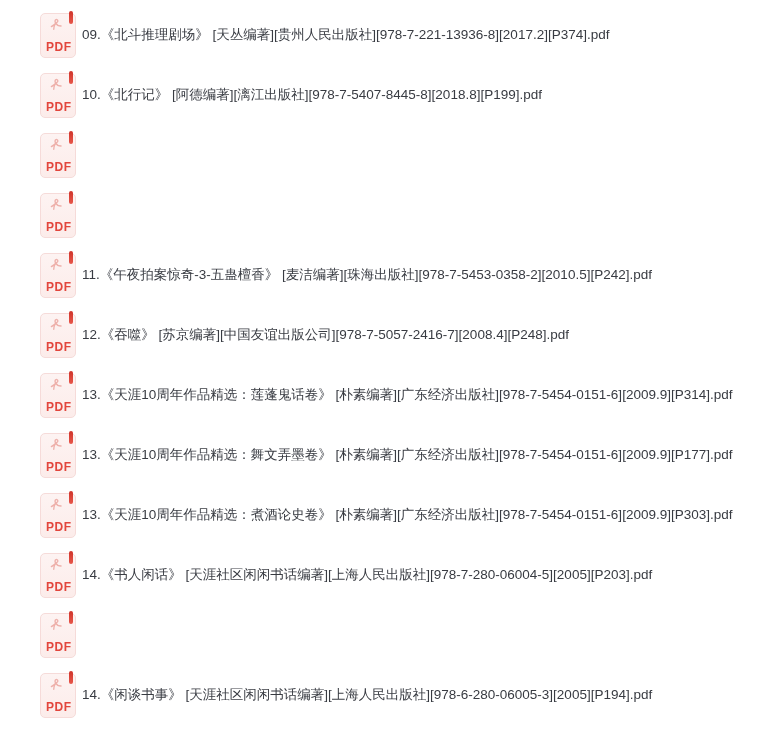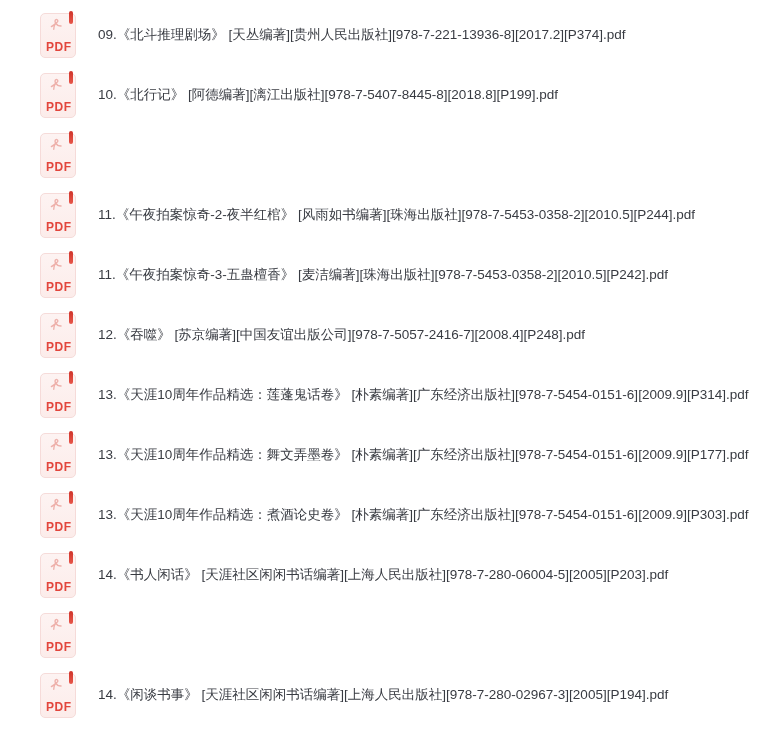--- a/index.html
+++ b/index.html
@@ -11,21 +11,21 @@
     font-family: "Liberation Sans", "DejaVu Sans", sans-serif;
   }
   .file-list {
     padding-top: 5px;
     padding-left: 40px;
   }
   .file-row {
     height: 60px;
     display: flex;
     align-items: center;
-    gap: 22px;
+    gap: 6px;
   }
   .pdf-icon {
     position: relative;
     width: 36px;
     height: 45px;
     flex: 0 0 36px;
     background: linear-gradient(180deg, #fdf3f2 0%, #fcecea 100%);
     border: 1px solid #f6dbd9;
     border-radius: 5px;
     cursor: pointer;
@@ -102,21 +102,20 @@
   </div>
 
   <div class="file-row">
     <div class="pdf-icon">
       <svg class="swirl" viewBox="0 0 24 24" fill="none">
         <path d="M12 10 C 9 3.5, 16 2.5, 16 7 C 16 10, 9 13, 5 16.5 M12 10 C 14 13.5, 18 15.5, 21.5 15.5 M12 10 C 10.5 13.5, 9 17.5, 9 21" stroke="#eeb0aa" stroke-width="2.4" stroke-linecap="round" stroke-linejoin="round"></path>
       </svg>
       <div class="bookmark"></div>
       <div class="pdf-label">PDF</div>
     </div>
-    <a class="file-name">11.《午夜拍案惊奇-2-夜半红棺》 [风雨如书编著][珠海出版社][978-7-5453-0358-2][2010.5][P244].pdf</a>
   </div>
 
   <div class="file-row">
     <div class="pdf-icon">
       <svg class="swirl" viewBox="0 0 24 24" fill="none">
         <path d="M12 10 C 9 3.5, 16 2.5, 16 7 C 16 10, 9 13, 5 16.5 M12 10 C 14 13.5, 18 15.5, 21.5 15.5 M12 10 C 10.5 13.5, 9 17.5, 9 21" stroke="#eeb0aa" stroke-width="2.4" stroke-linecap="round" stroke-linejoin="round"></path>
       </svg>
       <div class="bookmark"></div>
       <div class="pdf-label">PDF</div>
     </div>
@@ -189,15 +188,15 @@
   </div>
 
   <div class="file-row">
     <div class="pdf-icon">
       <svg class="swirl" viewBox="0 0 24 24" fill="none">
         <path d="M12 10 C 9 3.5, 16 2.5, 16 7 C 16 10, 9 13, 5 16.5 M12 10 C 14 13.5, 18 15.5, 21.5 15.5 M12 10 C 10.5 13.5, 9 17.5, 9 21" stroke="#eeb0aa" stroke-width="2.4" stroke-linecap="round" stroke-linejoin="round"></path>
       </svg>
       <div class="bookmark"></div>
       <div class="pdf-label">PDF</div>
     </div>
-    <a class="file-name">14.《闲谈书事》 [天涯社区闲闲书话编著][上海人民出版社][978-7-280-02967-3][2005][P194].pdf</a>
+    <a class="file-name">14.《闲谈书事》 [天涯社区闲闲书话编著][上海人民出版社][978-6-280-06005-3][2005][P194].pdf</a>
   </div>
 </div>
 
 </body></html>

